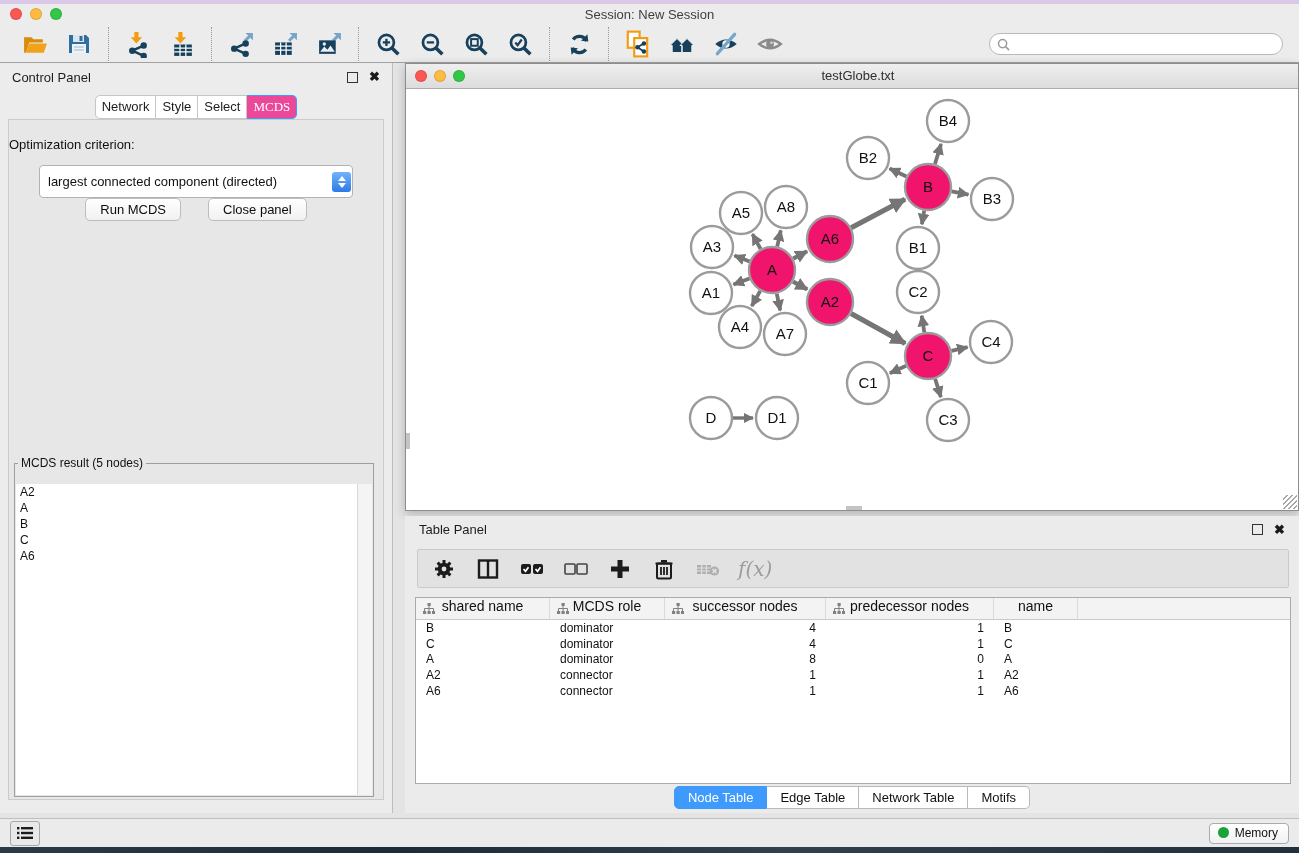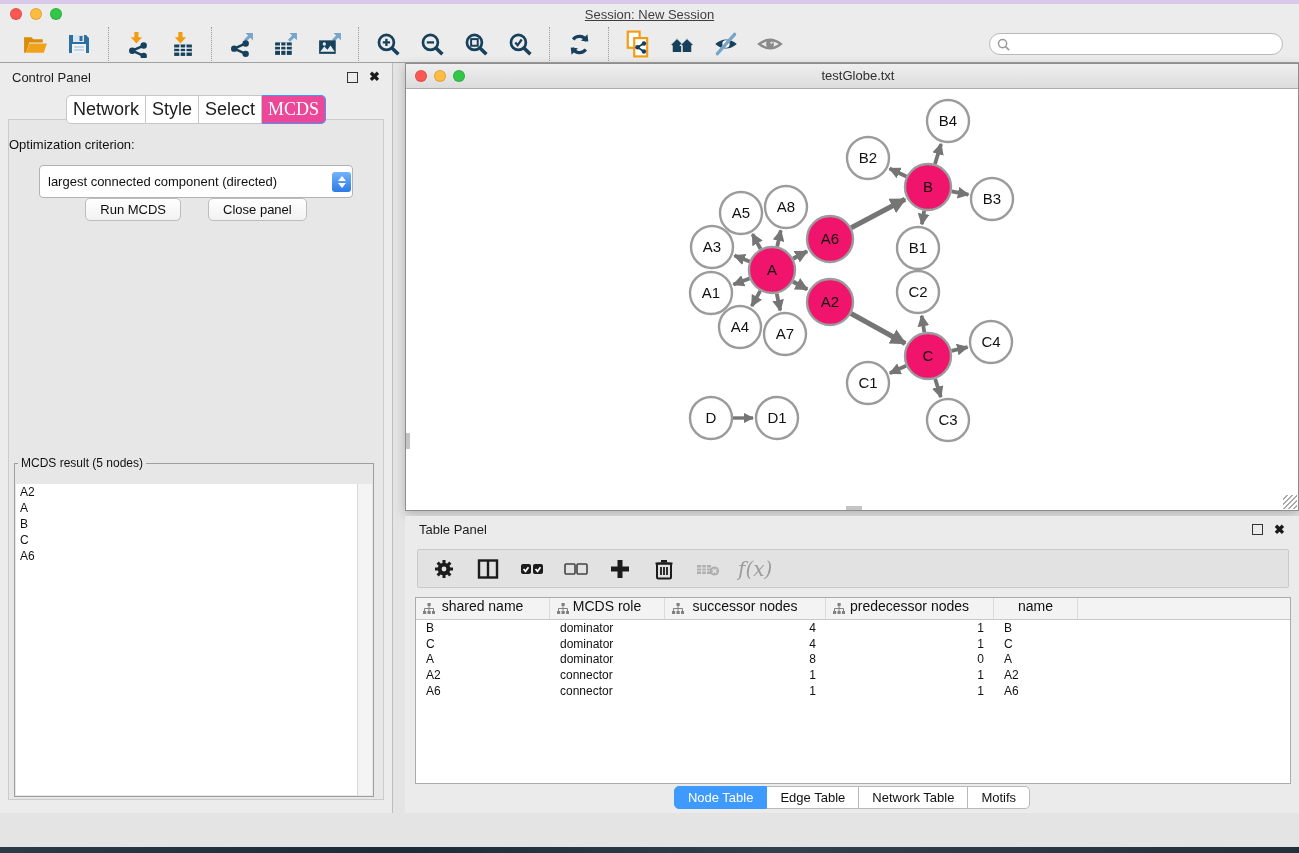--- a/index.html
+++ b/index.html
@@ -3,38 +3,38 @@
 <meta charset="utf-8">
 <style>
   html,body{margin:0;padding:0;background:#555;}
   .screen{position:relative;width:1299px;height:853px;background:#E4E4E4;overflow:hidden;
           font-family:"Liberation Sans",sans-serif;color:#111;}
   
   .top-strip{position:absolute;top:0;left:0;right:0;height:4px;background:#D9C8E8;}
   .titlebar{position:absolute;top:4px;left:0;right:0;height:22px;background:#ECECEC;}
   .traffic{position:absolute;left:10px;top:4px;display:flex;gap:8px;}
   .light{width:12px;height:12px;border-radius:50%;border:1px solid rgba(0,0,0,.12);box-sizing:border-box;}
-  .title-text{position:absolute;left:0;right:0;top:3px;text-align:center;font-size:13px;color:#3E3E3E;text-decoration:underline;}
+  .title-text{position:absolute;left:0;right:0;top:3px;text-align:center;font-size:13px;color:#3E3E3E;}
   .toolbar{position:absolute;top:26px;left:0;right:0;height:37px;background:#ECECEC;
            border-bottom:1px solid #A1A1A1;display:flex;align-items:center;box-sizing:border-box;padding:0 6px;}
   .tb-group{display:flex;align-items:center;gap:16px;padding:0 15px;}
   .tb-sep{height:34px;border-left:1px dotted #9B9B9B;}
   .tb-btn{width:28px;height:28px;display:flex;align-items:center;justify-content:center;cursor:pointer;}
   .search-wrap{margin-left:auto;margin-right:10px;width:294px;height:22px;background:#fff;
                border:1px solid #B9B9B9;border-radius:12px;display:flex;align-items:center;padding:0 7px;gap:5px;box-sizing:border-box;}
   .search-input{border:none;outline:none;flex:1;font-size:13px;background:transparent;font-family:inherit;}
   
   .control-panel{position:absolute;left:0;top:63px;width:393px;height:750px;background:#ECECEC;
                  border-right:1px solid #BDBDBD;box-sizing:border-box;}
   .panel-header{height:28px;display:flex;align-items:center;padding:0 12px;font-size:13px;color:#1d1d1d;}
   .panel-controls{margin-left:auto;display:flex;gap:11px;align-items:center;}
   .float-ic{width:9px;height:9px;border:1.6px solid #333;background:transparent;}
   .close-ic{font-size:13px;font-weight:bold;color:#1a1a1a;line-height:10px;}
   .seg-tabs{display:flex;justify-content:center;margin-top:4px;position:relative;z-index:2;}
-  .seg-tab{font-size:18px;padding:3px 6px;background:#fff;border:1px solid #C6C6C6;border-left:none;color:#1d1d1d;cursor:pointer;text-align:right;}
+  .seg-tab{font-size:13px;padding:3px 6px;background:#fff;border:1px solid #C6C6C6;border-left:none;color:#1d1d1d;cursor:pointer;text-align:right;}
   .seg-tab:first-child{border-left:1px solid #C6C6C6;border-radius:5px 0 0 5px;}
   .seg-tab:last-child{border-radius:0 5px 5px 0;}
   .seg-tab.active{background:#ec4899;border-color:#3E9AFD;color:#fff;font-family:Liberation Serif, serif;}
   .cp-content{position:absolute;left:8px;right:8px;top:56px;bottom:13px;background:#E7E7E7;border:1px solid #CBCBCB;}
   .opt-label{margin-top:17px;font-size:13px;color:#101010;}
   .select-box{margin:13px auto 0;width:314px;height:33px;background:#fff;border:1px solid #B3B3B3;
               border-radius:4px;display:flex;align-items:center;box-sizing:border-box;cursor:pointer;}
   .select-value{flex:1;font-size:13px;padding-left:8px;white-space:nowrap;overflow:hidden;}
   .select-stepper{width:19px;height:20px;margin:1px;border-radius:3px;background:linear-gradient(#72B3FA,#2D7AE5);
                   display:flex;flex-direction:column;align-items:center;justify-content:center;gap:2px;}
@@ -596,14 +596,32 @@
         </div>
     </div>
     <div class="table-tabs">
         <div class="bottom-tab active">Node Table</div>
         <div class="bottom-tab">Edge Table</div>
         <div class="bottom-tab">Network Table</div>
         <div class="bottom-tab">Motifs</div>
       </div>
   </div>
 
+  <div class="statusbar">
+    <div class="list-btn">
+      <svg width="16" height="14" viewBox="0 0 16 14">
+        <g fill="#1c1c1c">
+          <rect x="0" y="1" width="2.4" height="2.4"></rect>
+            <rect x="4" y="1" width="12" height="2.4"></rect>
+          <rect x="0" y="5.8" width="2.4" height="2.4"></rect>
+            <rect x="4" y="5.8" width="12" height="2.4"></rect>
+          <rect x="0" y="10.6" width="2.4" height="2.4"></rect>
+            <rect x="4" y="10.6" width="12" height="2.4"></rect>
+        </g>
+      </svg>
+    </div>
+    <div class="memory-btn">
+      <div class="memory-dot"></div>
+      <span>Memory</span>
+    </div>
+  </div>
   <div class="bottom-strip"></div>
 </div>
 
 </body></html>

